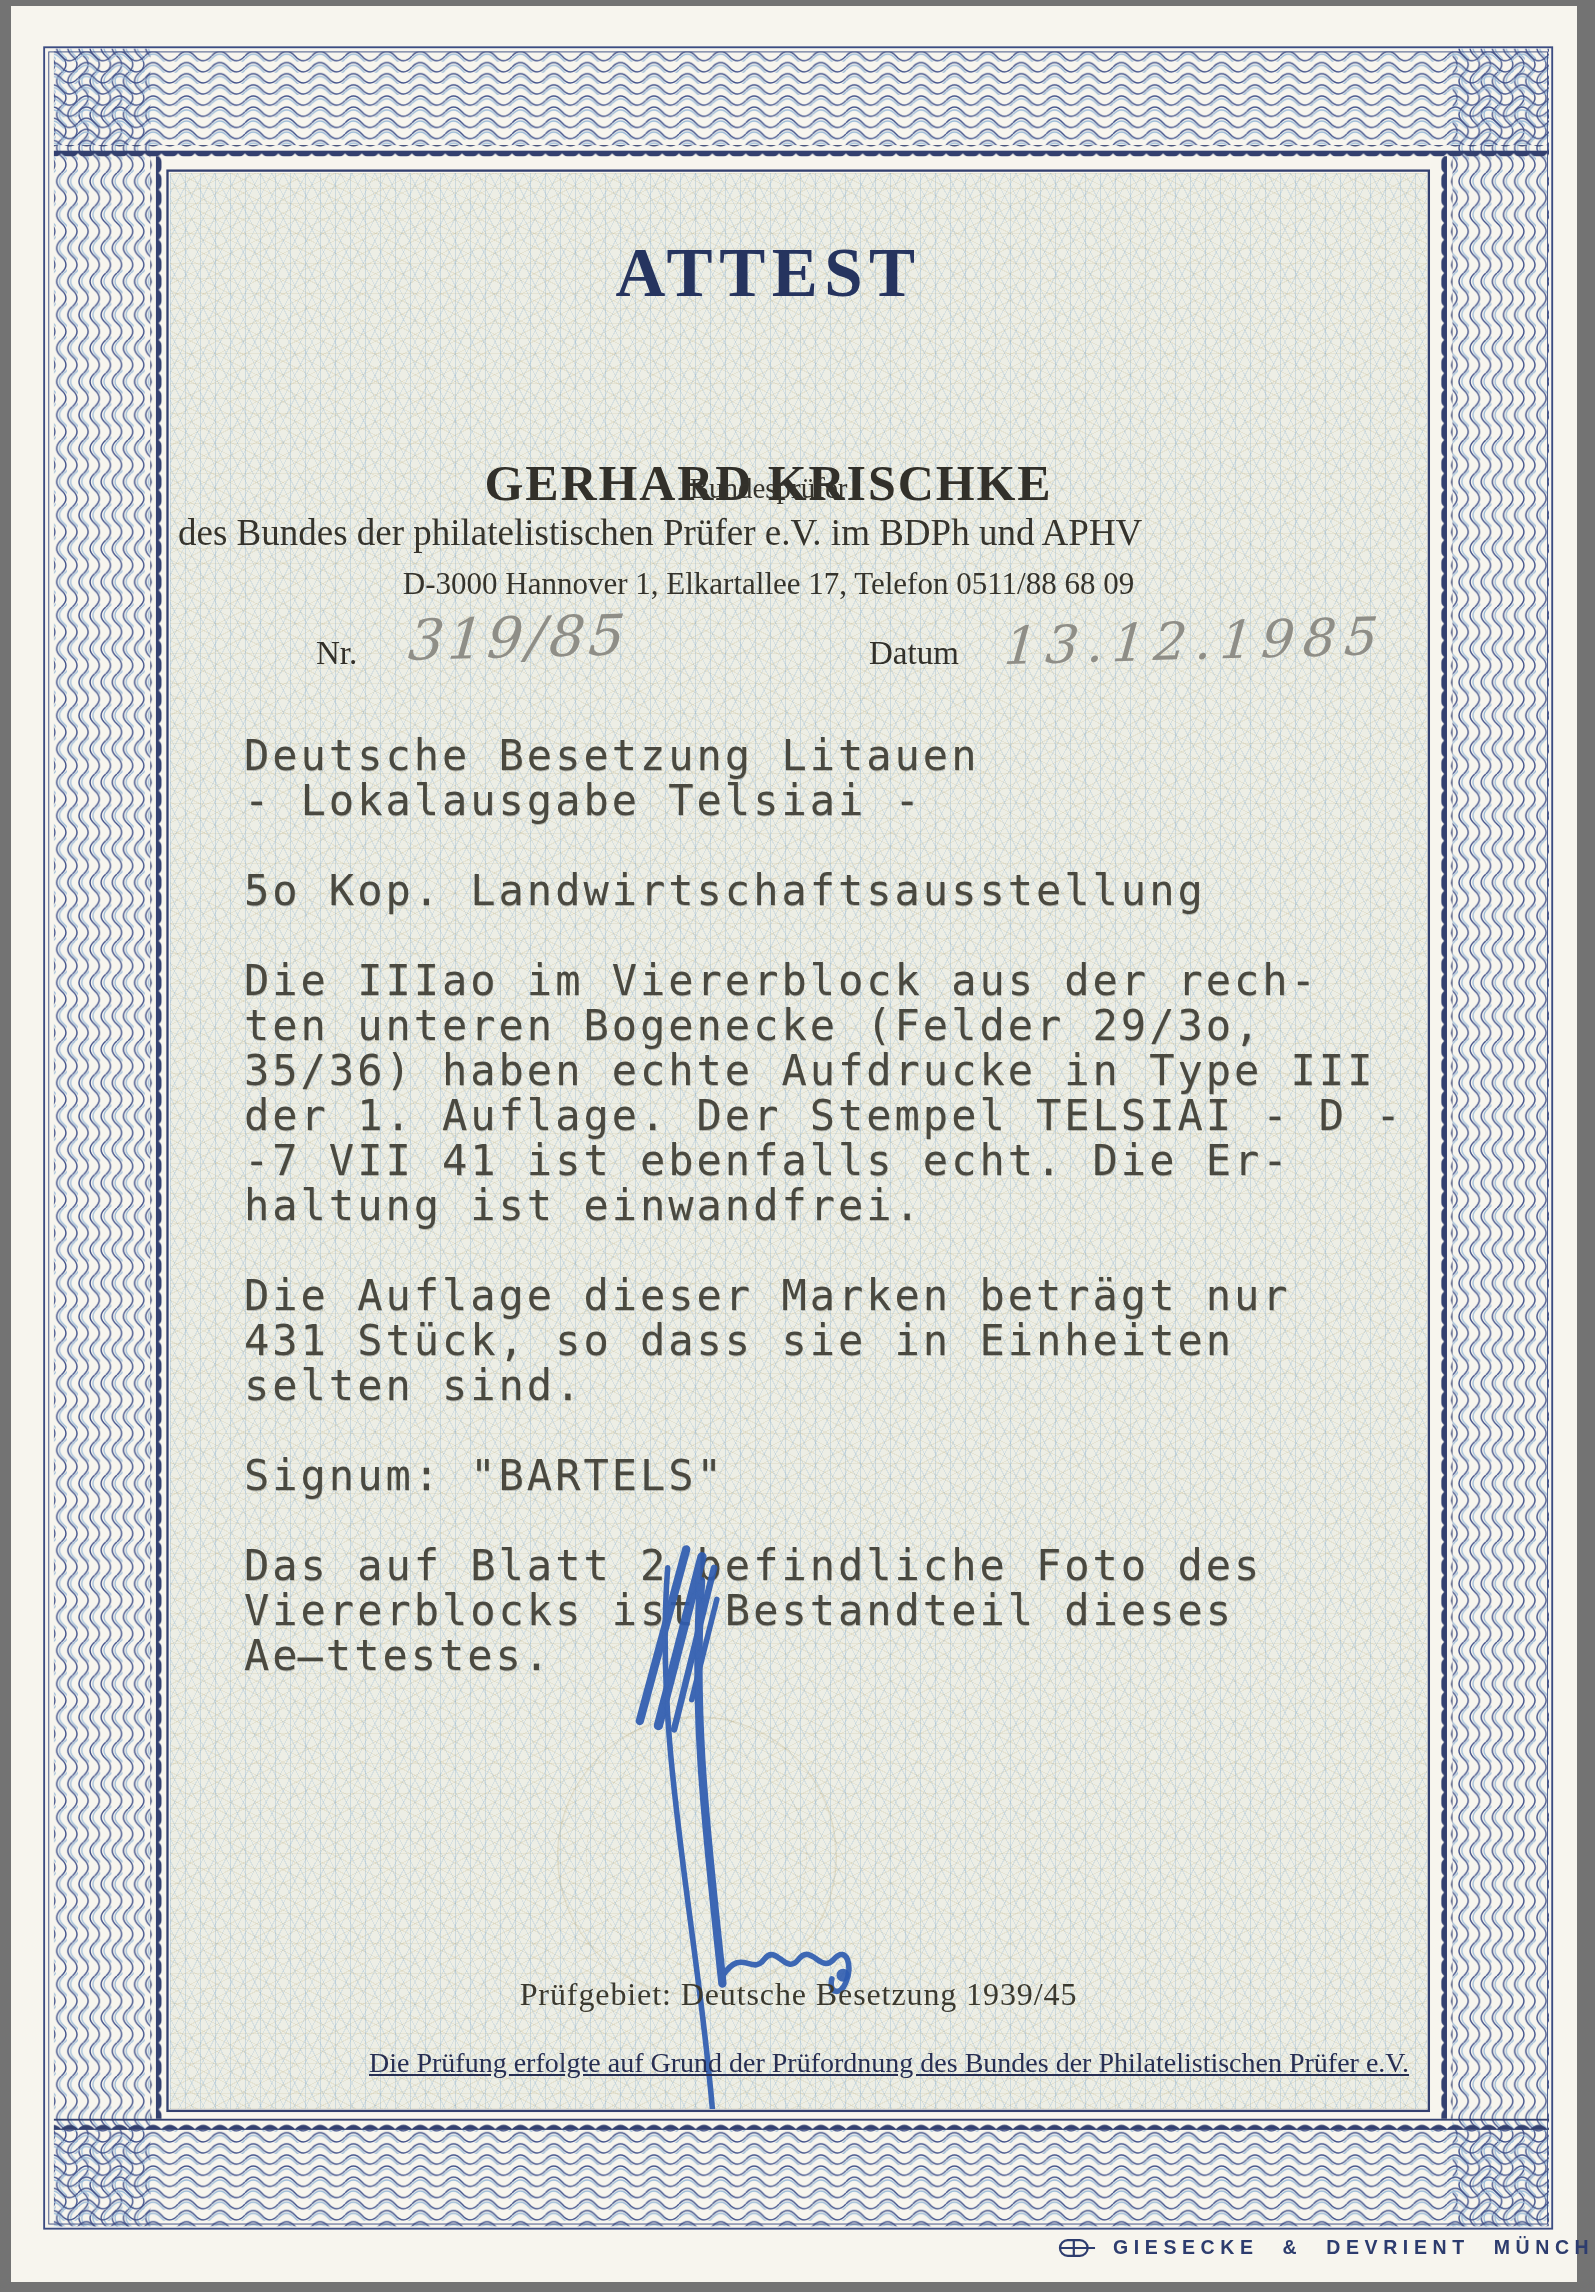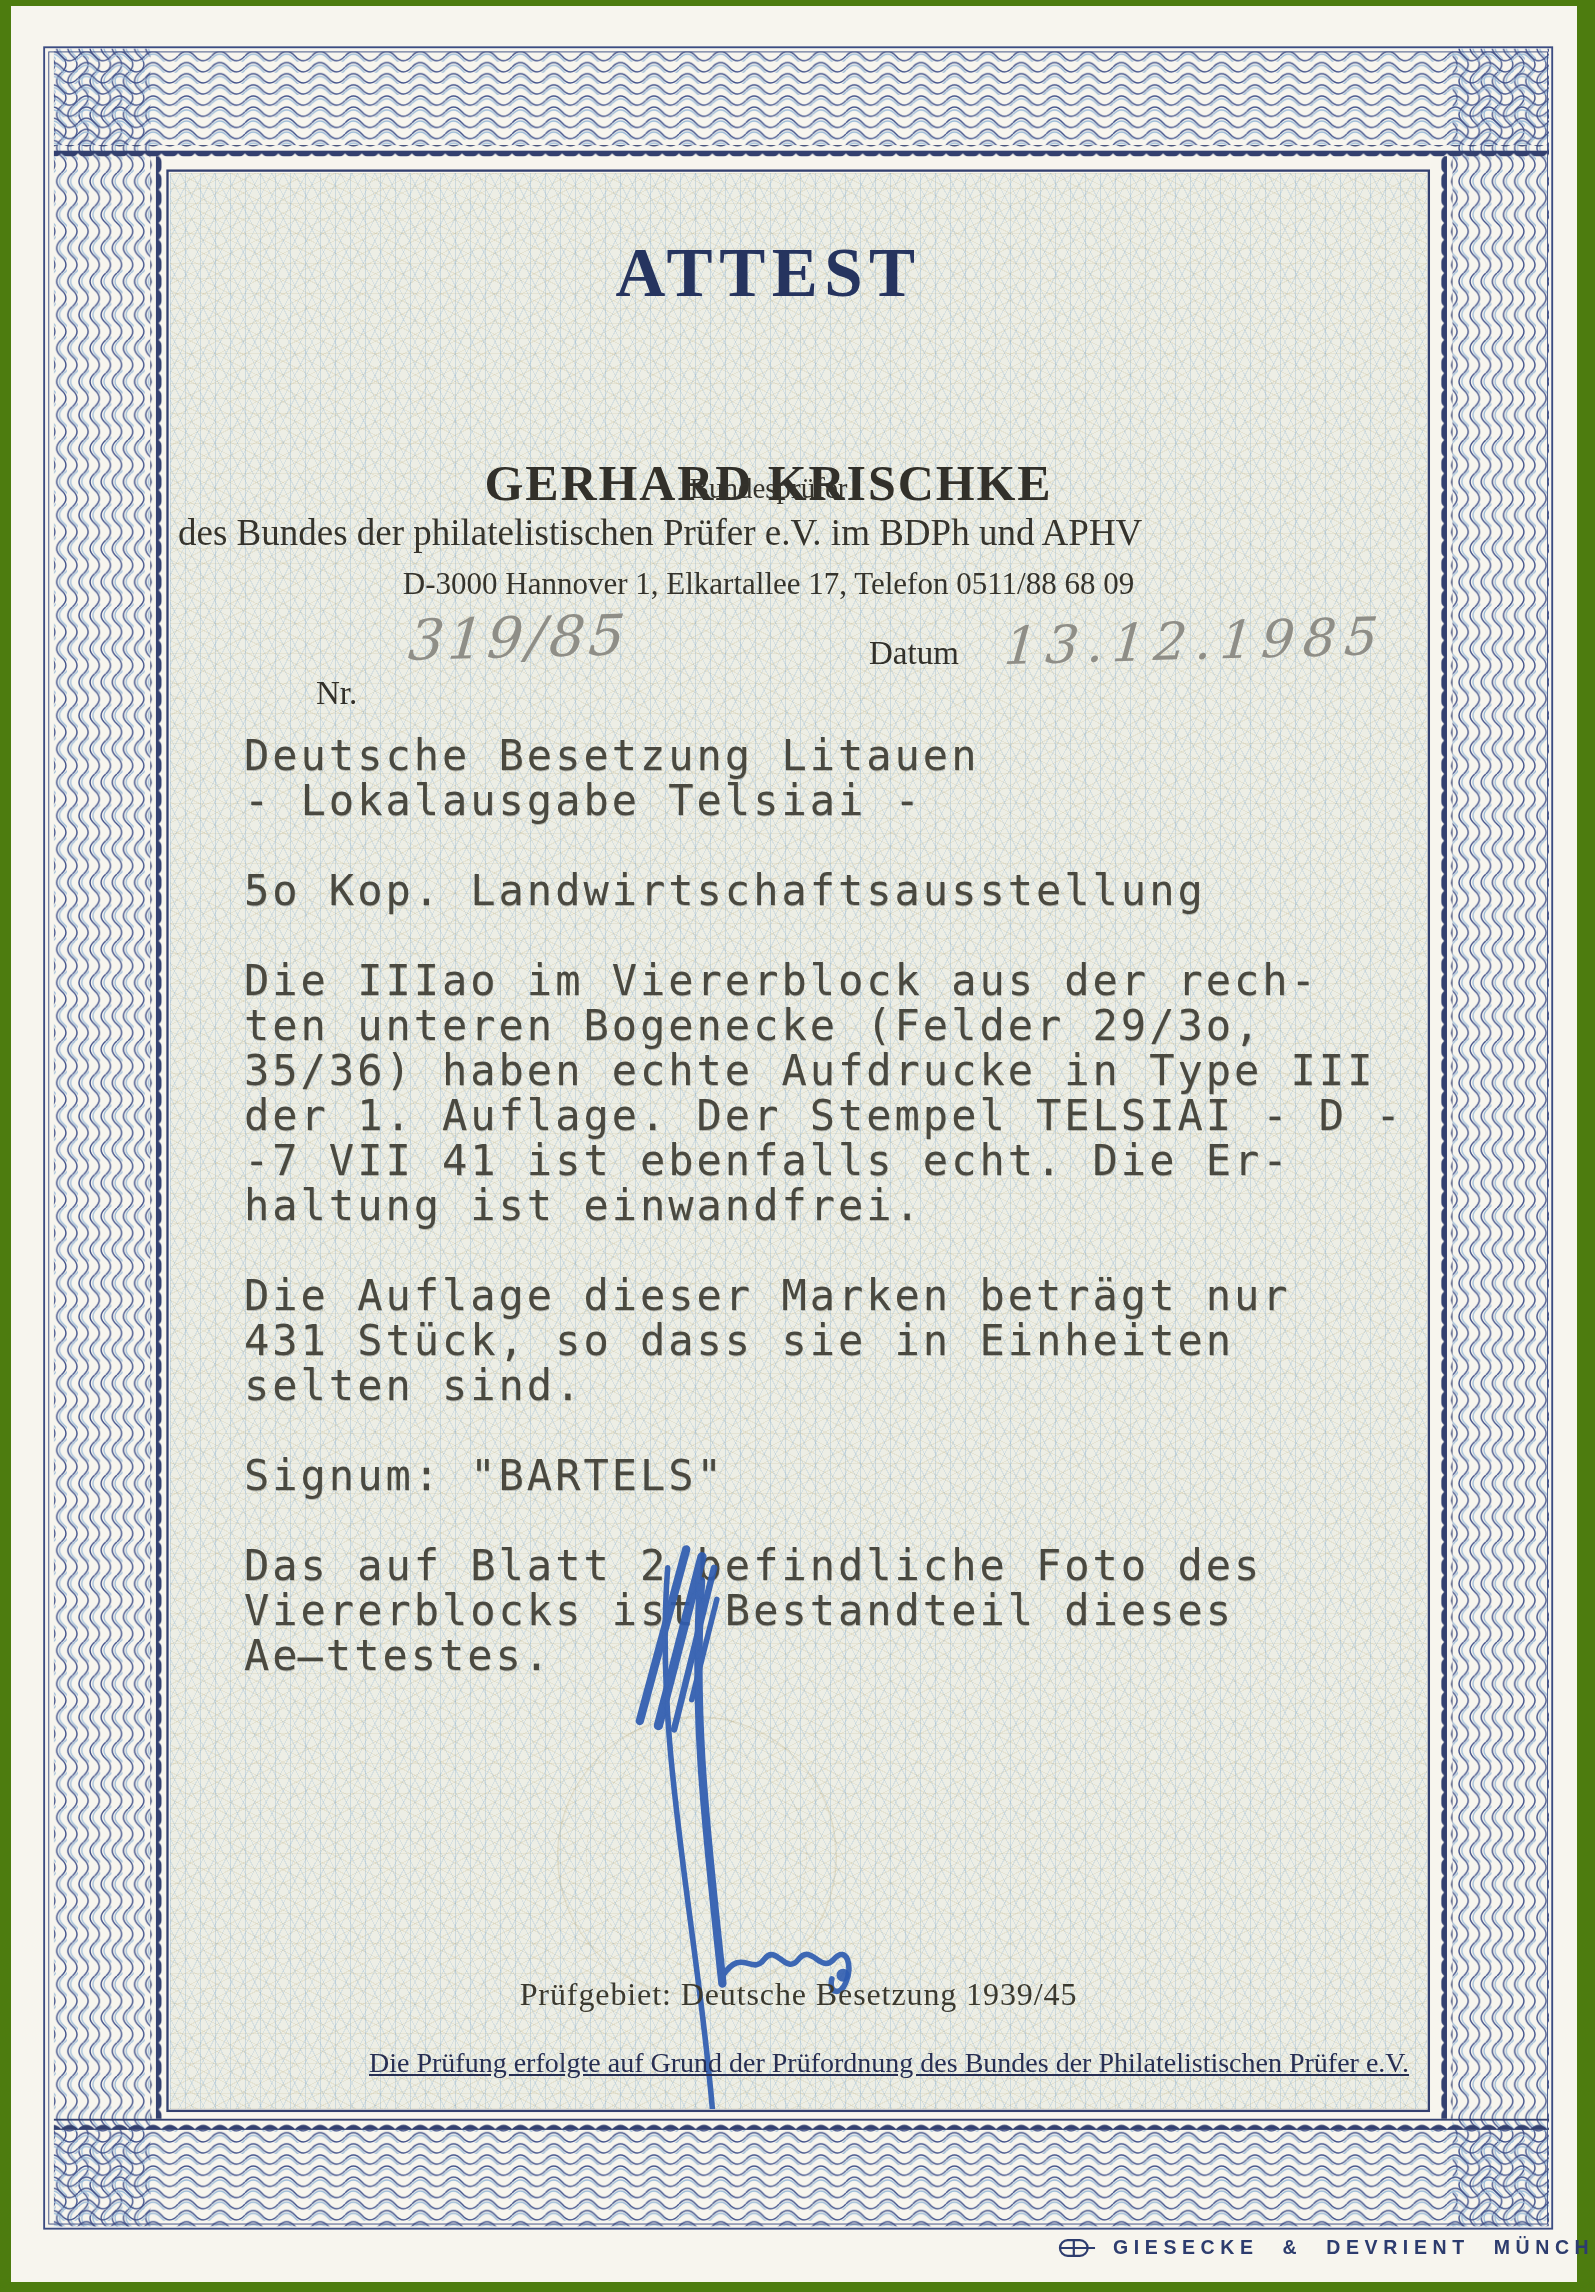--- a/index.html
+++ b/index.html
@@ -1,16 +1,16 @@
 <!DOCTYPE html>
 <html style="font-size:15px"><head>
 <meta charset="utf-8">
 <style>
   html,body { margin:0; padding:0; background:#090909; }
-  .stage { position:relative; width:1595px; height:2293px; background:#4d7c0f; overflow:hidden;
+  .stage { position:relative; width:1595px; height:2293px; background:#737373; overflow:hidden;
            font-family:"Liberation Serif", serif; }
   .paper { position:absolute; left:11px; top:5.6px; width:1566px; height:2276px; background:#f7f5ee; }
   .frame-svg { position:absolute; left:0; top:0; }
 
   
   .content { position:absolute; left:159px; top:167px; width:1257px; height:1936px;
              background-color:#edeee5;
              background-image:
                repeating-linear-gradient(90deg, rgba(127,169,205,0.30) 0 1.2px, transparent 1.2px 15px),
                repeating-linear-gradient(0deg,  rgba(188,172,120,0.16) 0 1.1px, transparent 1.1px 15px),
@@ -26,21 +26,21 @@
   .ex-name { position:absolute; top:237px; left:0; width:1197px; text-align:center;
              font-weight:600; font-size:50px; letter-spacing:1.9px; color:#32302a;margin-top:44px; }
   .ex-role { position:absolute; top:299px; left:0; width:1197px; text-align:center;
              font-size:29px; color:#35332c; }
   .ex-org  { position:absolute; top:338px; left:8px; width:1197px; text-align:left;
              font-size:37px; color:#35332c; }
   .ex-addr { position:absolute; top:393px; left:0; width:1197px; text-align:center;
              font-size:31px; color:#35332c; }
 
   .lbl { position:absolute; font-size:33px; color:#32302a; }
-  .nr-lbl    { left:146px; top:462px;margin-top:40px; }
+  .nr-lbl    { left:146px; top:462px; }
   .datum-lbl { left:699px; top:462px; }
   .hand { position:absolute; font-family:"DejaVu Serif", serif; font-style:italic;
           color:#8f8e87; transform:skewX(-6deg) rotate(-1.5deg); }
   .nr-val    { left:239px; top:432px; font-size:56px; letter-spacing:3.7px; }
   .datum-val { left:835px; top:438px; font-size:52px; letter-spacing:8.3px; }
 
   .typed { position:absolute; left:74px; top:560px; width:1187px; }
   .t-line { font-family:"DejaVu Sans Mono", monospace; font-size:42px; letter-spacing:3px;
             line-height:45px; height:45px; color:#4a4940; white-space:pre;
             text-shadow:0.4px 0.6px 0 rgba(70,68,60,0.30); }

